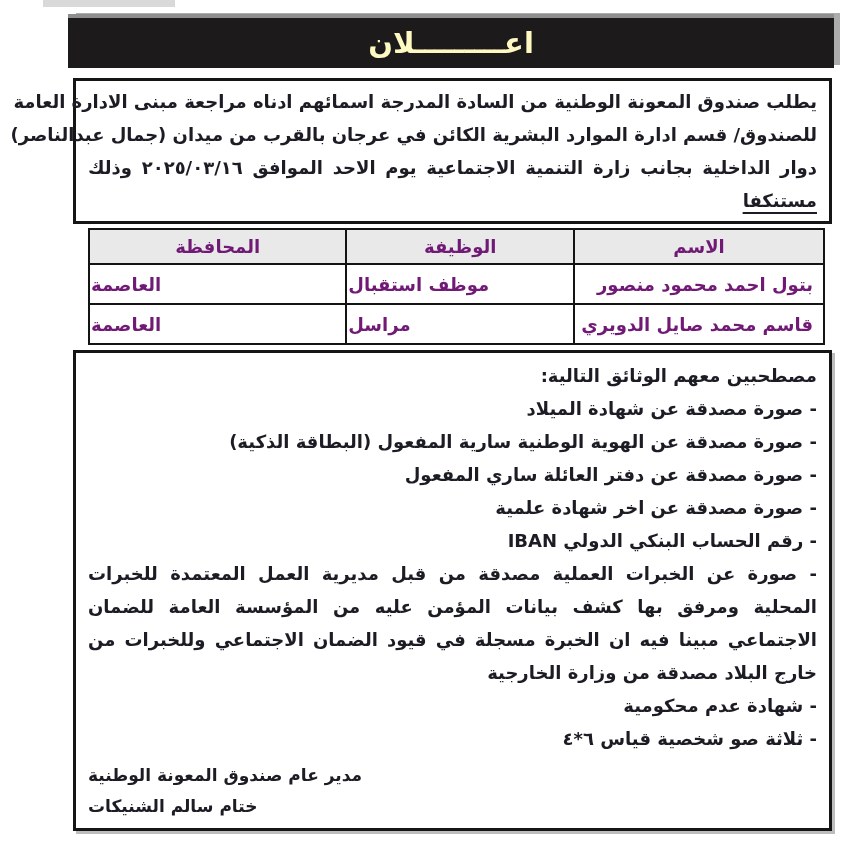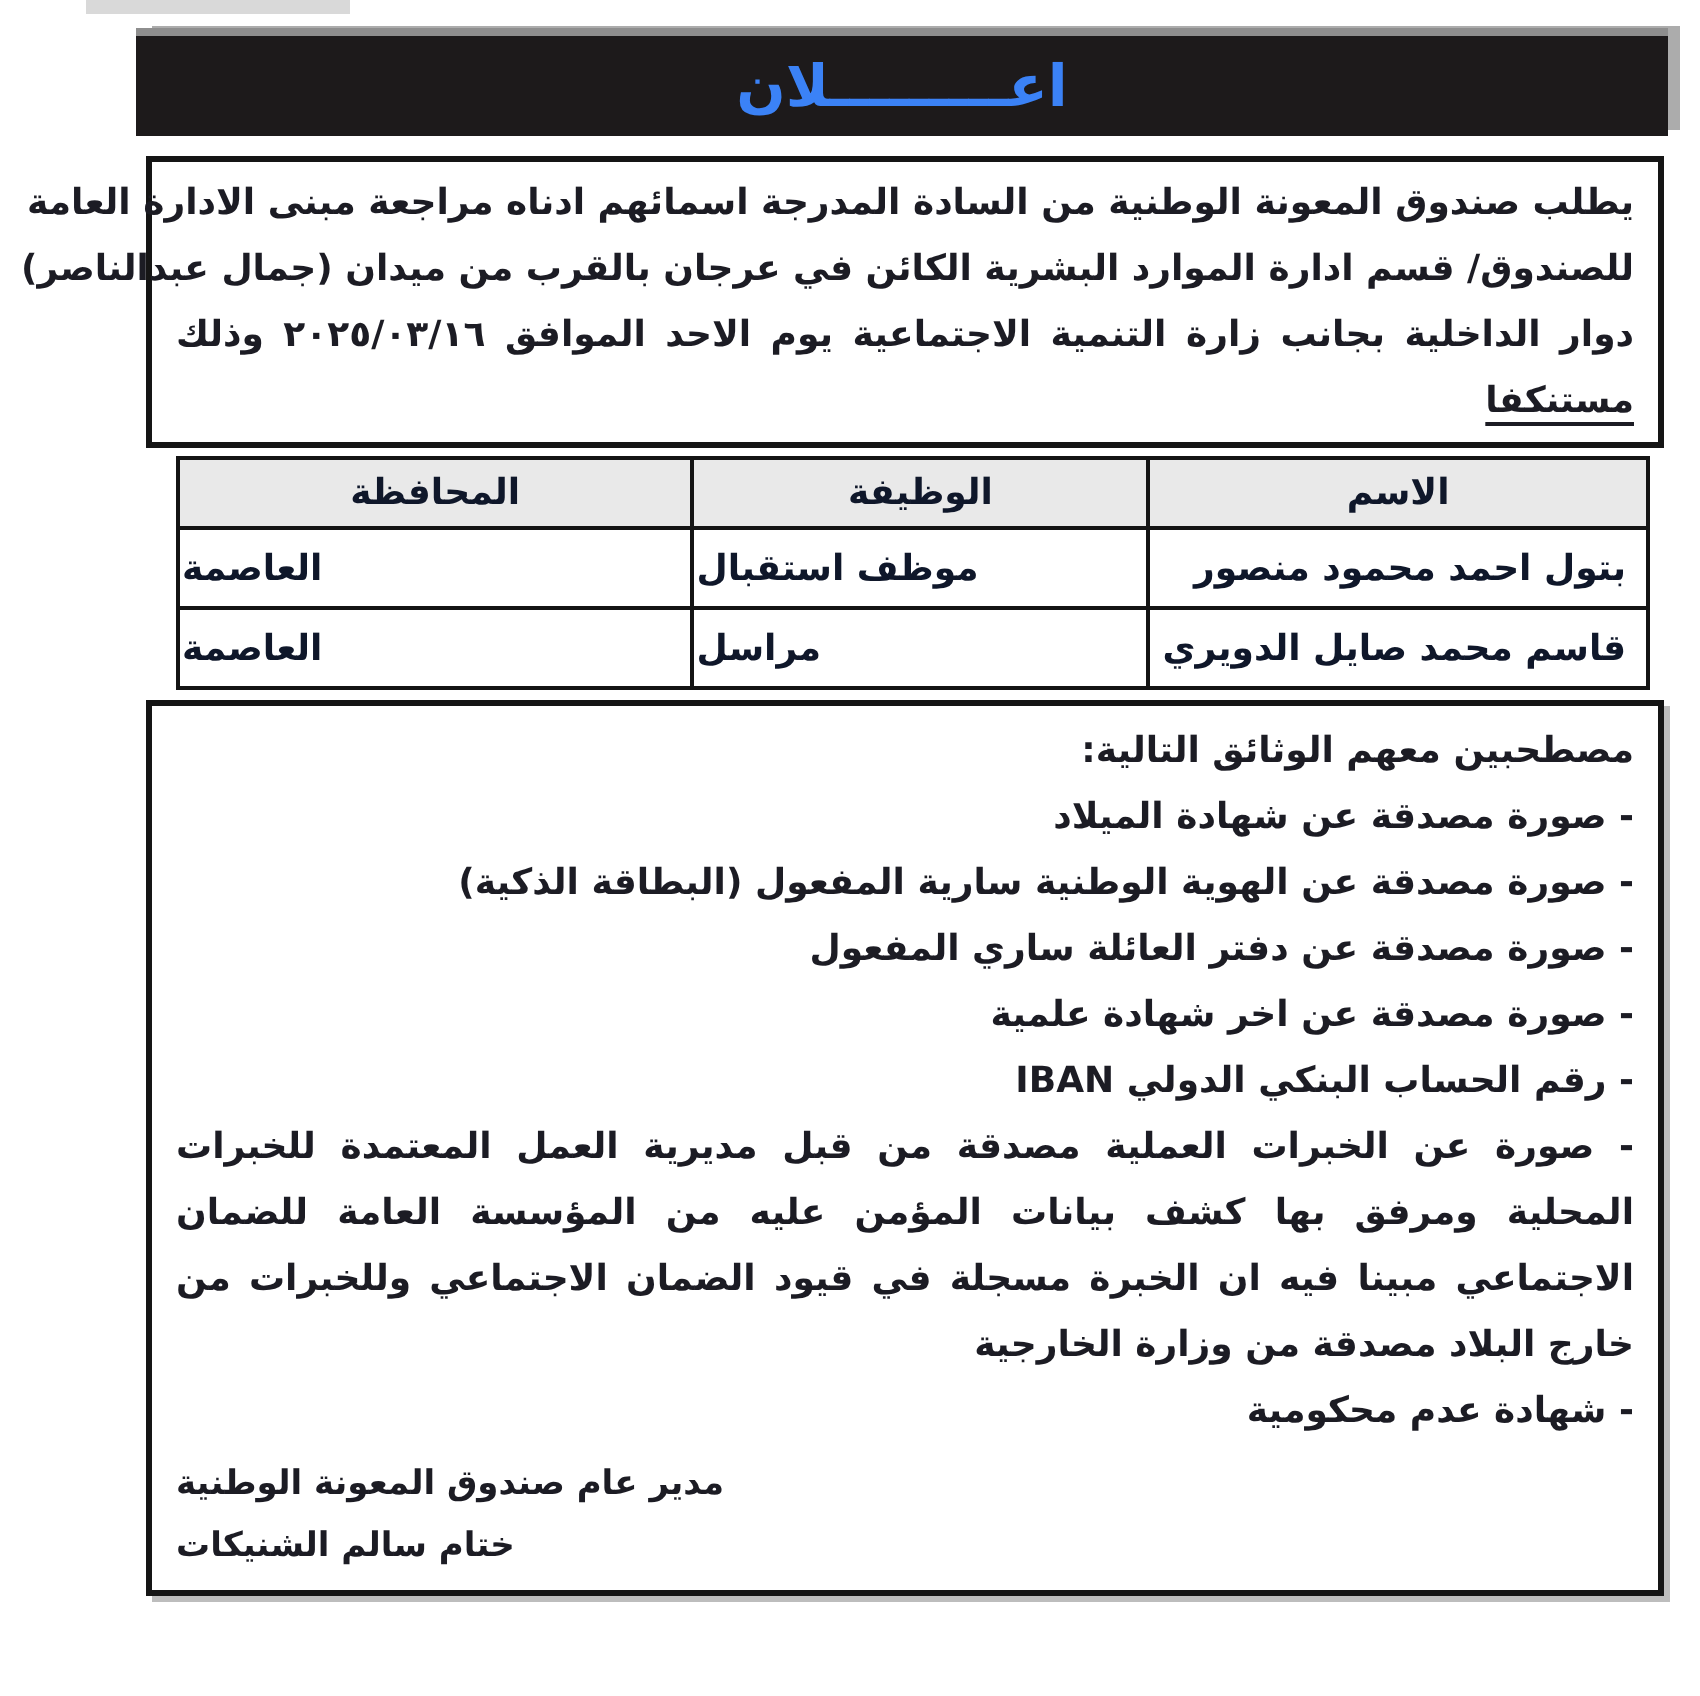--- a/index.html
+++ b/index.html
@@ -20,21 +20,21 @@
   }
   .banner {
     margin: 14px 0 0 68px;
     width: 766px; height: 54px;
     background: #1d1a1b;
     border-top: 4px solid #8e8e8e;
     box-shadow: 7px -2px 0 -1px #acacac;
     display: flex; align-items: center; justify-content: center;
   }
   .banner-text {
-    color: #3b82f6;
+    color: #fef9c3;
     font-size: 29px;
     letter-spacing: 1px;
   }
   .intro-box {
     margin: 10px 0 0 73px;
     width: 759px;
     border: 3px solid #151515;
     padding: 4px 12px;
     font-size: 18px;
     line-height: 33px;
@@ -55,21 +55,21 @@
   .names-table {
     margin: 4px 0 0 88px;
     width: 737px;
     border-collapse: collapse;
     direction: rtl;
     font-size: 18px;
     table-layout: fixed;
   }
   .names-table th, .names-table td {
     border: 2.5px solid #141414;
-    color: #0f172a;
+    color: #701a75;
   }
   .names-table th {
     background: #e9e9e9;
     height: 35px;
     text-align: center;
     font-weight: bold;
   }
   .names-table td {
     height: 40px;
     text-align: left;
@@ -147,18 +147,19 @@
 
 <div class="docs-box">
   <div class="docs-heading">مصطحبين معهم الوثائق التالية:</div>
   <div class="doc-item">- صورة مصدقة عن شهادة الميلاد</div>
   <div class="doc-item">- صورة مصدقة عن الهوية الوطنية سارية المفعول (البطاقة الذكية)</div>
   <div class="doc-item">- صورة مصدقة عن دفتر العائلة ساري المفعول</div>
   <div class="doc-item">- صورة مصدقة عن اخر شهادة علمية</div>
   <div class="doc-item">- رقم الحساب البنكي الدولي IBAN</div>
   <div class="doc-item">- صورة عن الخبرات العملية مصدقة من قبل مديرية العمل المعتمدة للخبرات المحلية ومرفق بها كشف بيانات المؤمن عليه من المؤسسة العامة للضمان الاجتماعي مبينا فيه ان الخبرة مسجلة في قيود الضمان الاجتماعي وللخبرات من خارج البلاد مصدقة من وزارة الخارجية</div>
   <div class="doc-item">- شهادة عدم محكومية</div>
+  <div class="doc-item">- ثلاثة صو شخصية قياس ٦*٤</div>
 
   <div class="signature">
     <div class="sig-line">مدير عام صندوق المعونة الوطنية</div>
     <div class="sig-line">ختام سالم الشنيكات</div>
   </div>
 </div>
 
 </body></html>

